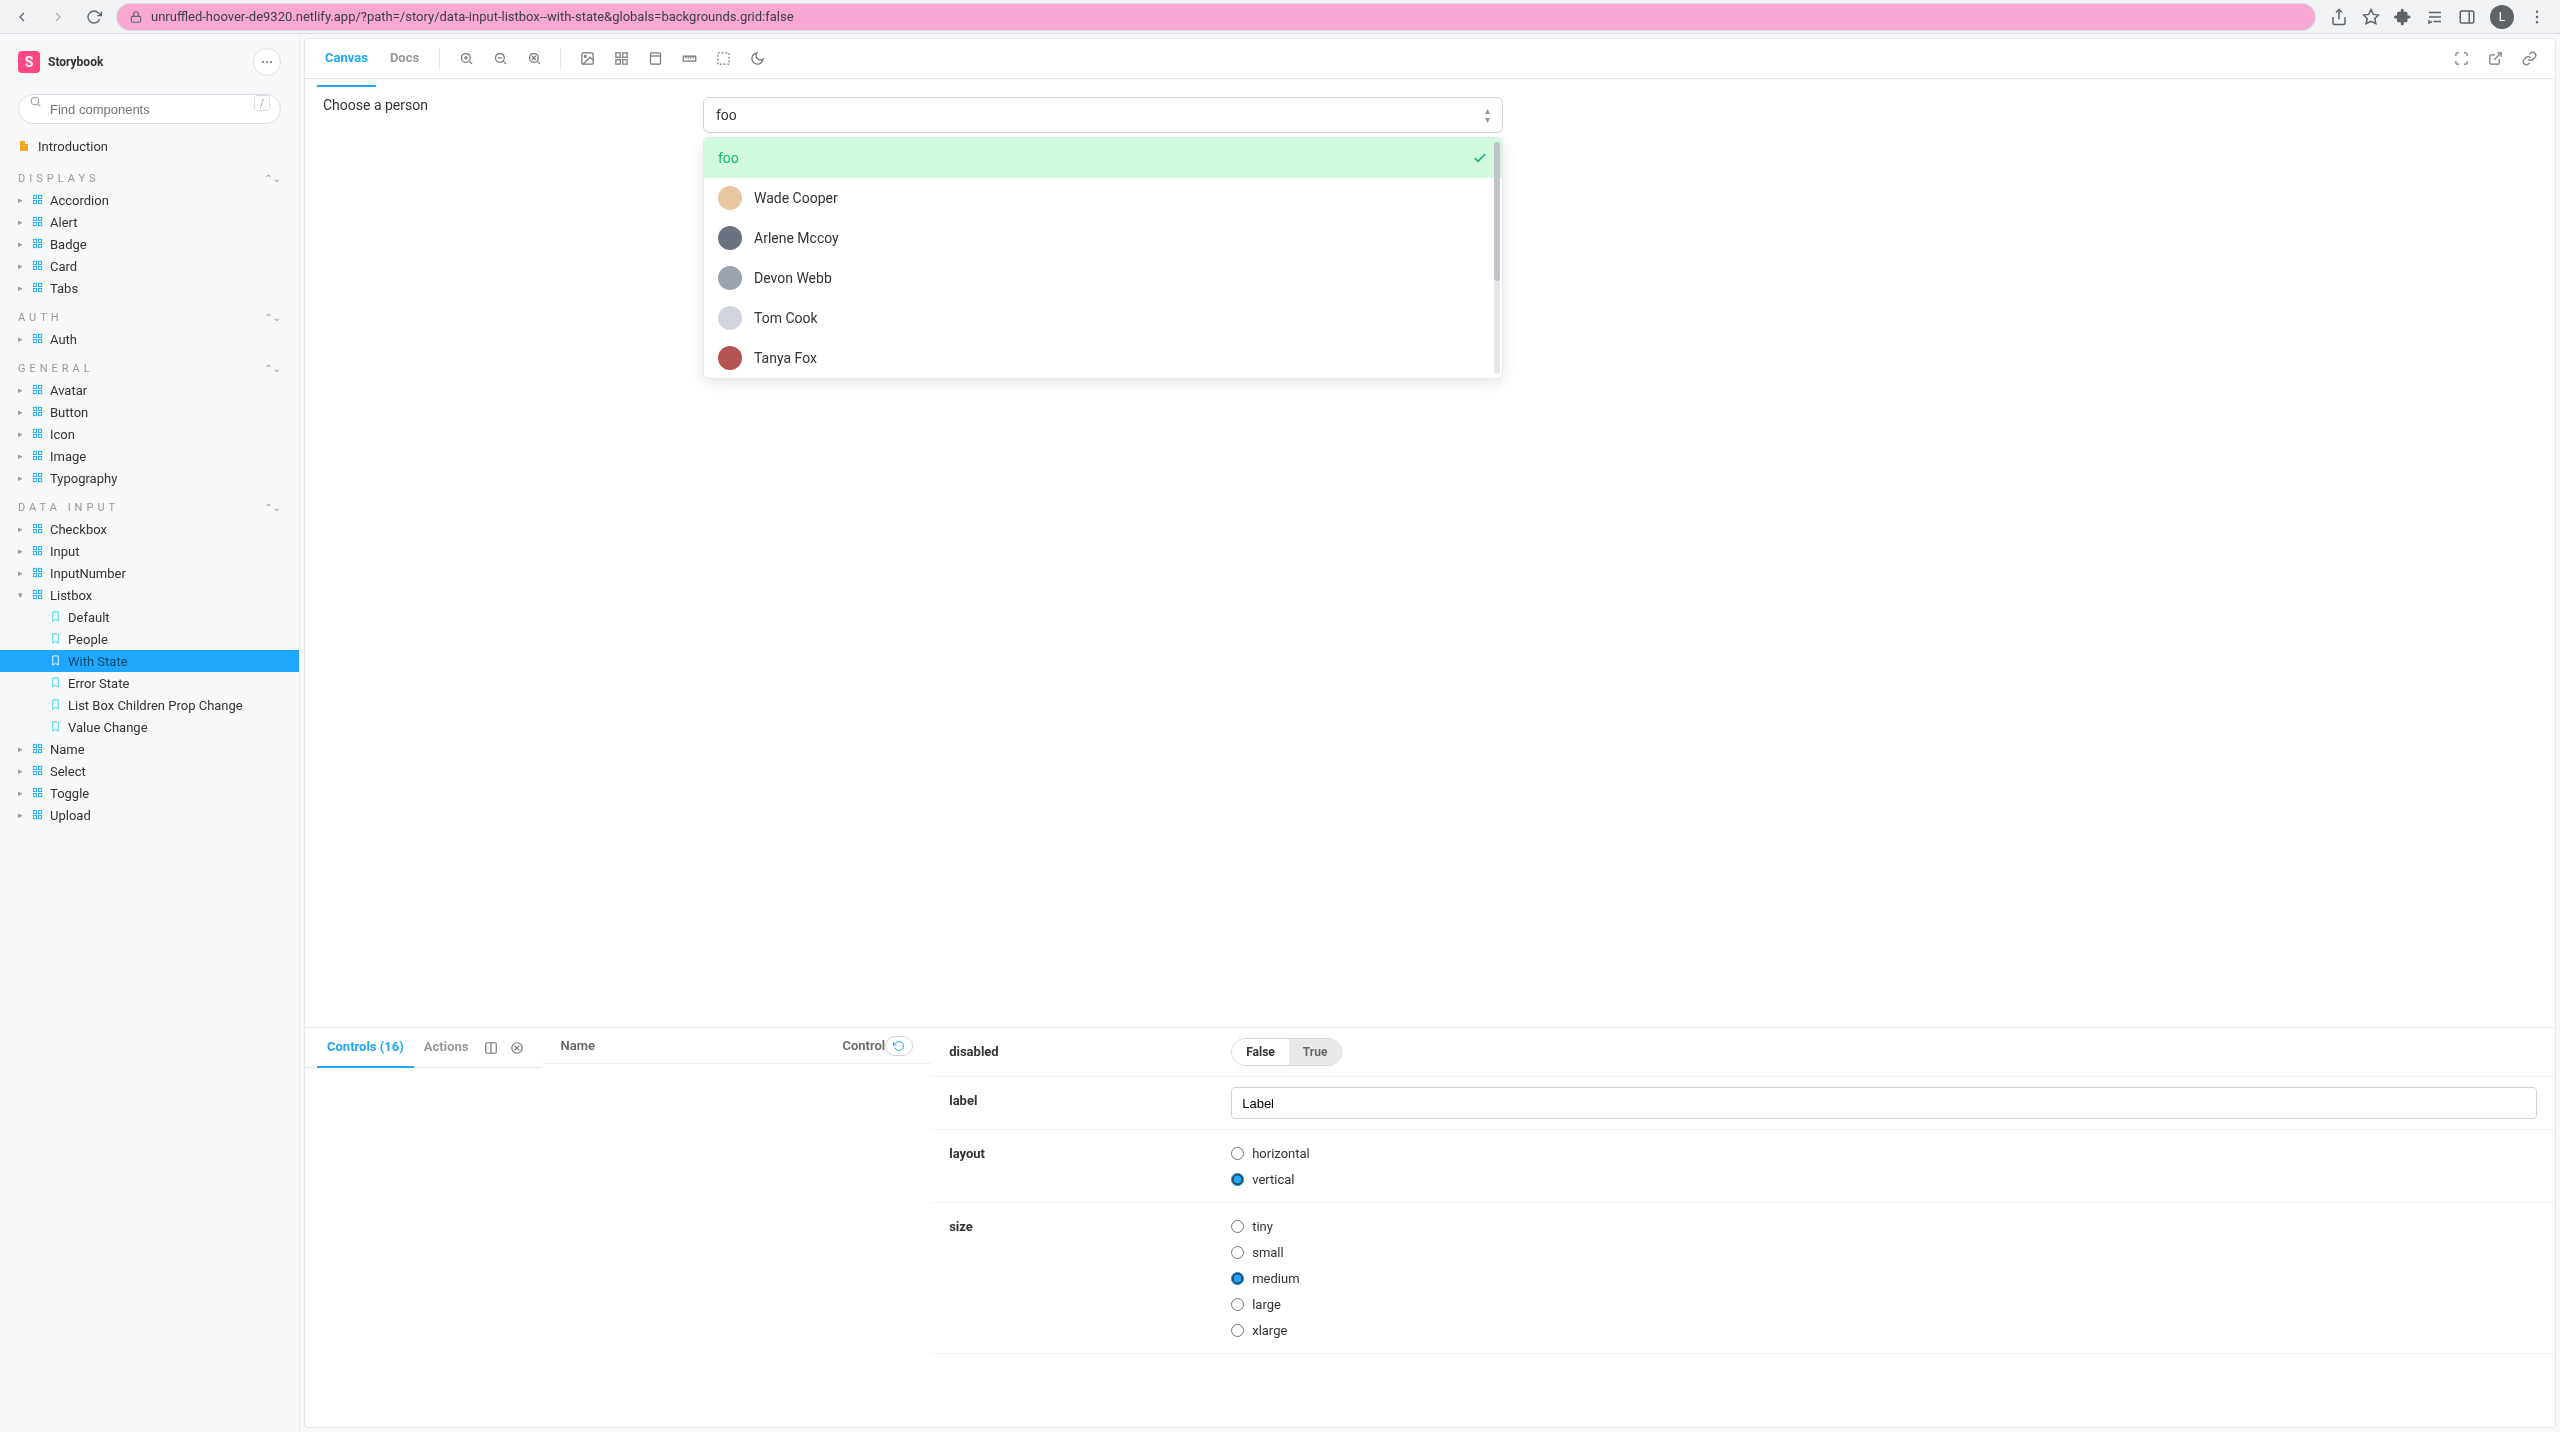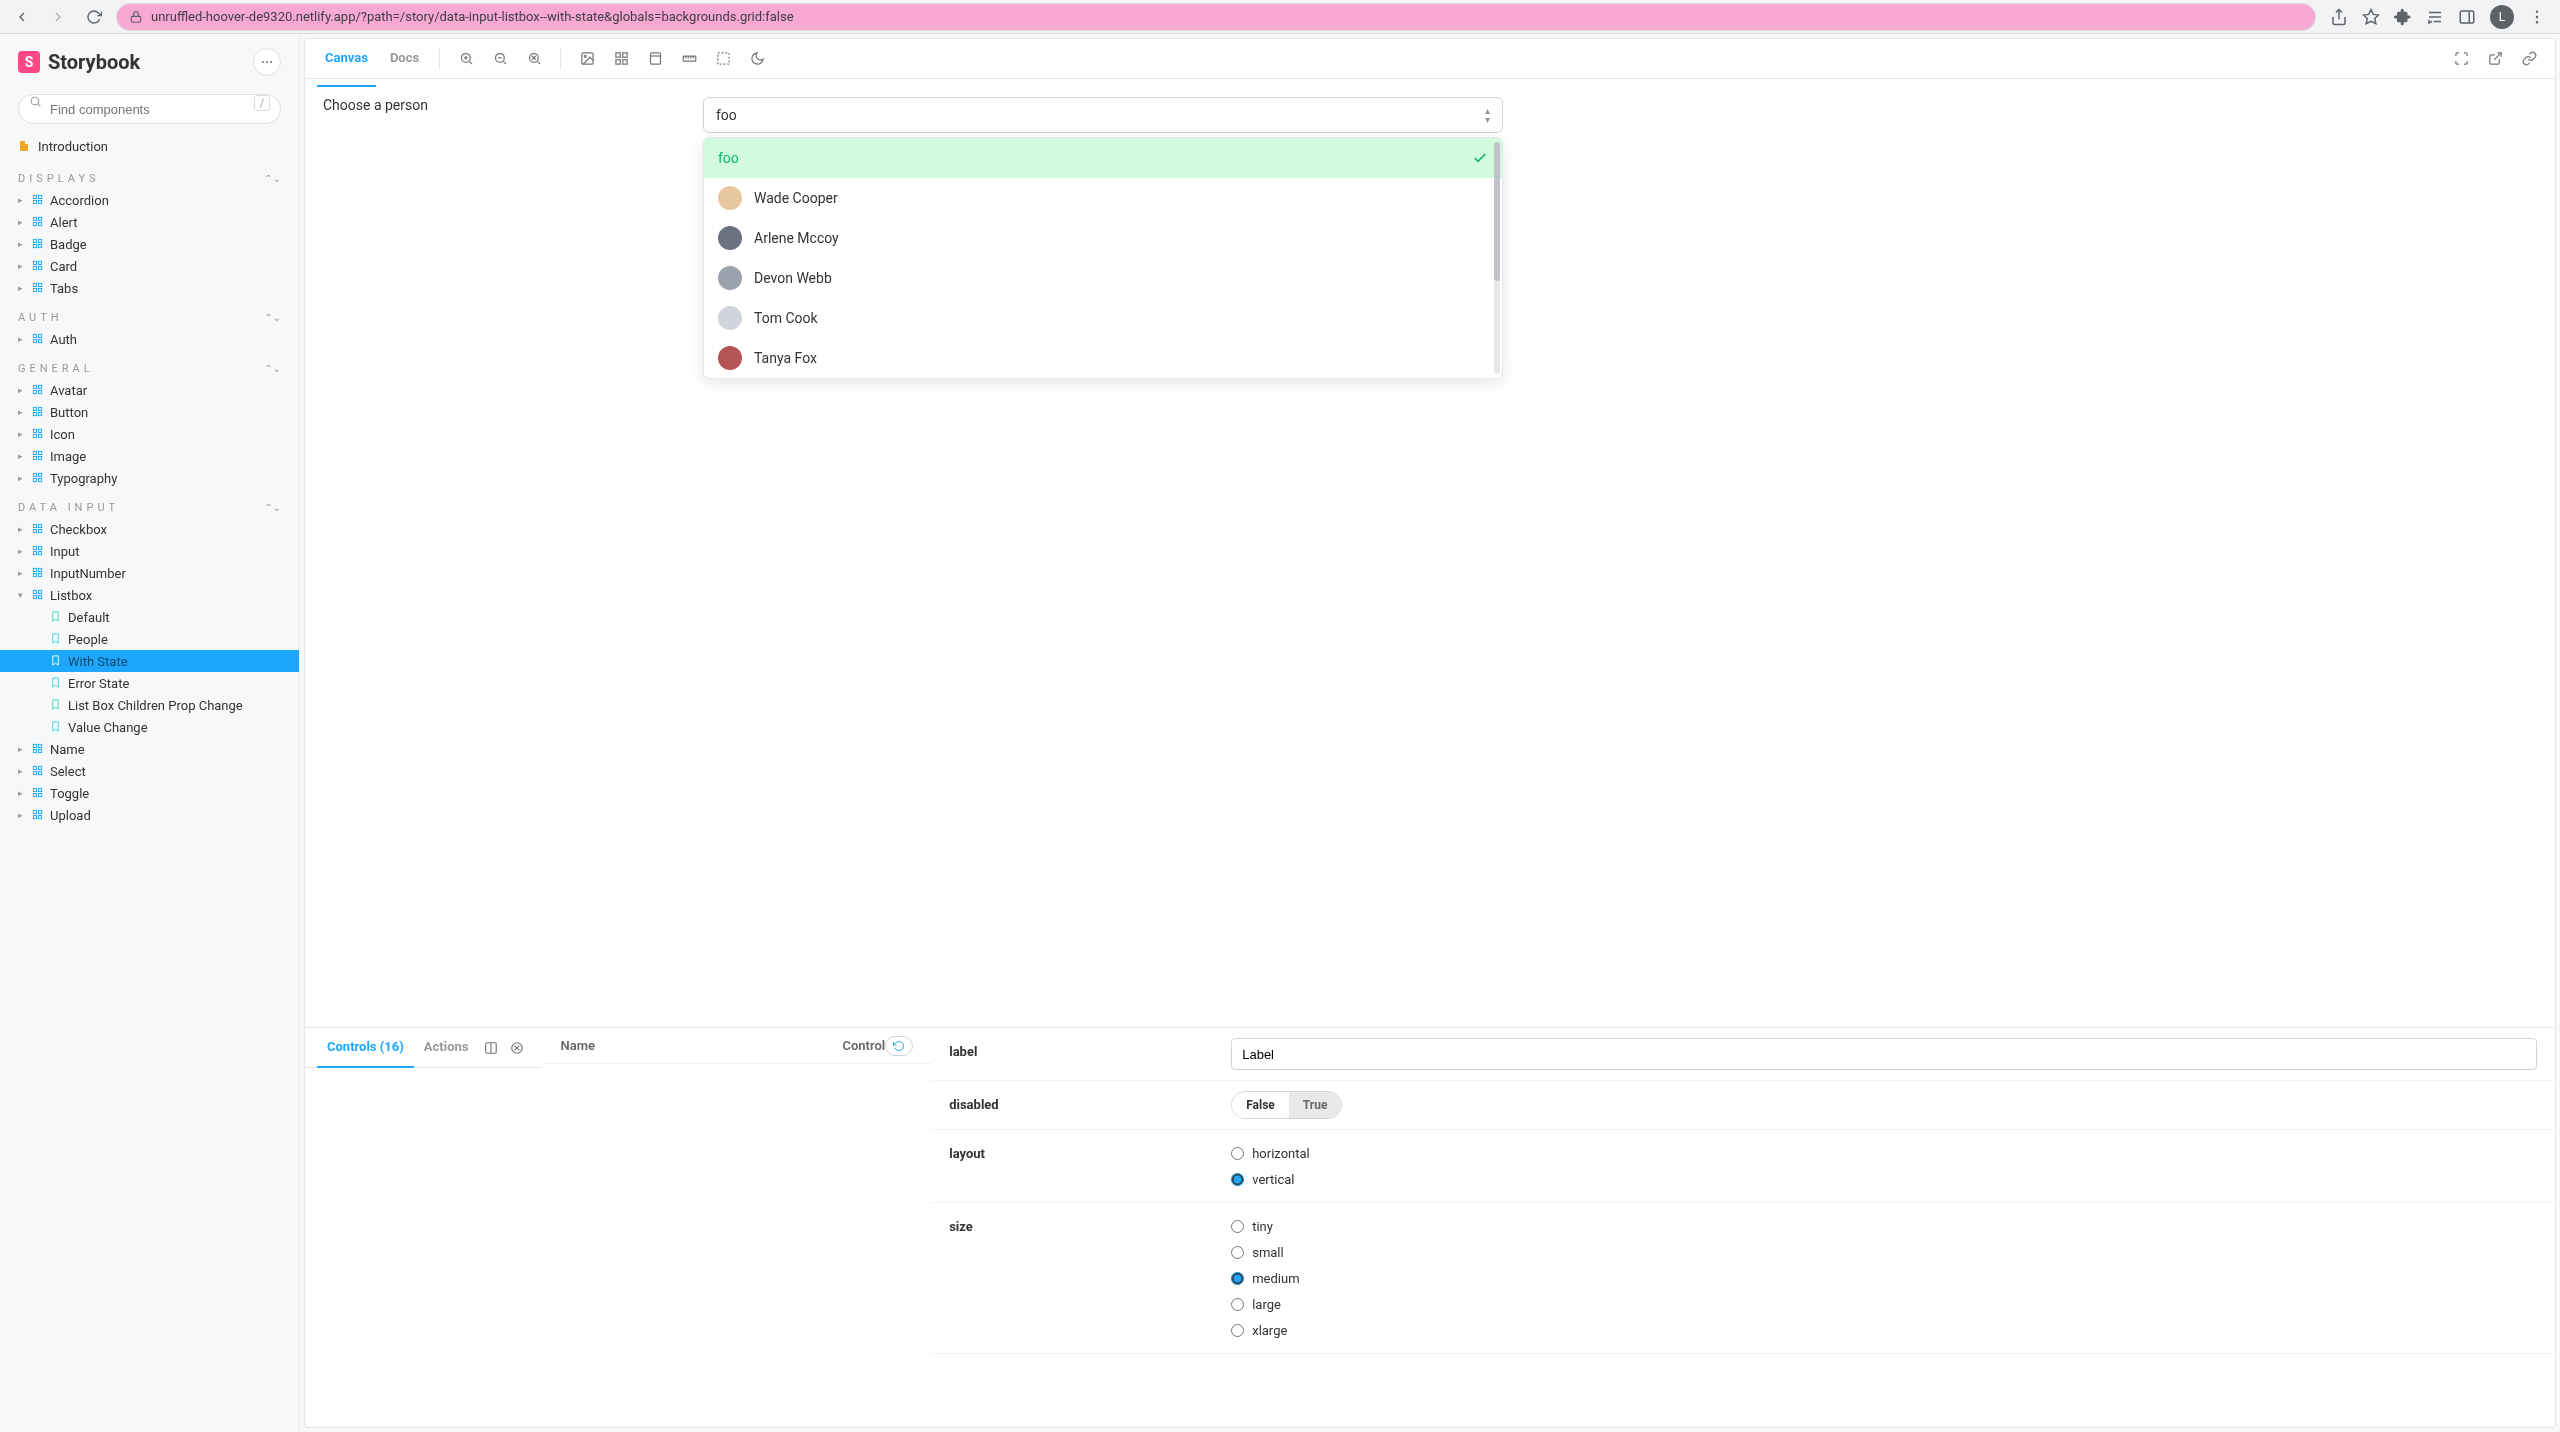--- a/index.html
+++ b/index.html
@@ -61,21 +61,21 @@
     display: flex; align-items: center; justify-content: space-between;
     padding: 14px 18px 10px 18px;
   }
   .sb-logo { display: flex; align-items: center; gap: 8px; }
   .sb-logo-mark {
     width: 22px; height: 22px; border-radius: 4px;
     background: #ff4785;
     display: flex; align-items: center; justify-content: center;
     color: #fff; font-weight: 700; font-size: 14px;
   }
-  .sb-logo-text { font-weight: 700; font-size: 20px; color: #333; }
+  .sb-logo-text { font-weight: 700; font-size: 12px; color: #333; }
   .sb-more-btn {
     width: 28px; height: 28px; border-radius: 50%;
     border: 1px solid #dcdfe3;
     display: flex; align-items: center; justify-content: center;
     color: #666;
     background: #fff;
   }
   .sb-search {
     margin: 8px 18px;
     height: 30px;
@@ -877,32 +877,32 @@
           <span class="reset-btn">
               <svg width="12" height="12" viewBox="0 0 24 24" fill="none" stroke="currentColor" stroke-width="2">
                 <polyline points="1 4 1 10 7 10"></polyline>
                 <path d="M3.51 15a9 9 0 1 0 2.13-9.36L1 10"></path>
               </svg>
             </span>
         </div>
       </div>
       <div class="controls-body">
         <div class="ctrl-row">
-          <div class="name">label</div>
-          <div class="control">
-            <input class="text-input" value="Label" style="">
-          </div>
-        </div>
-        <div class="ctrl-row">
           <div class="name">disabled</div>
           <div class="control">
             <div class="toggle-pill">
               <span class="on">False</span>
               <span class="off">True</span>
             </div>
+          </div>
+        </div>
+        <div class="ctrl-row">
+          <div class="name">label</div>
+          <div class="control">
+            <input class="text-input" value="Label" style="">
           </div>
         </div>
         <div class="ctrl-row">
           <div class="name">layout</div>
           <div class="control">
             <div class="radio-group">
               <label>
                   <input type="radio" name="layout" style="">
                   <span>horizontal</span>
                 </label>

